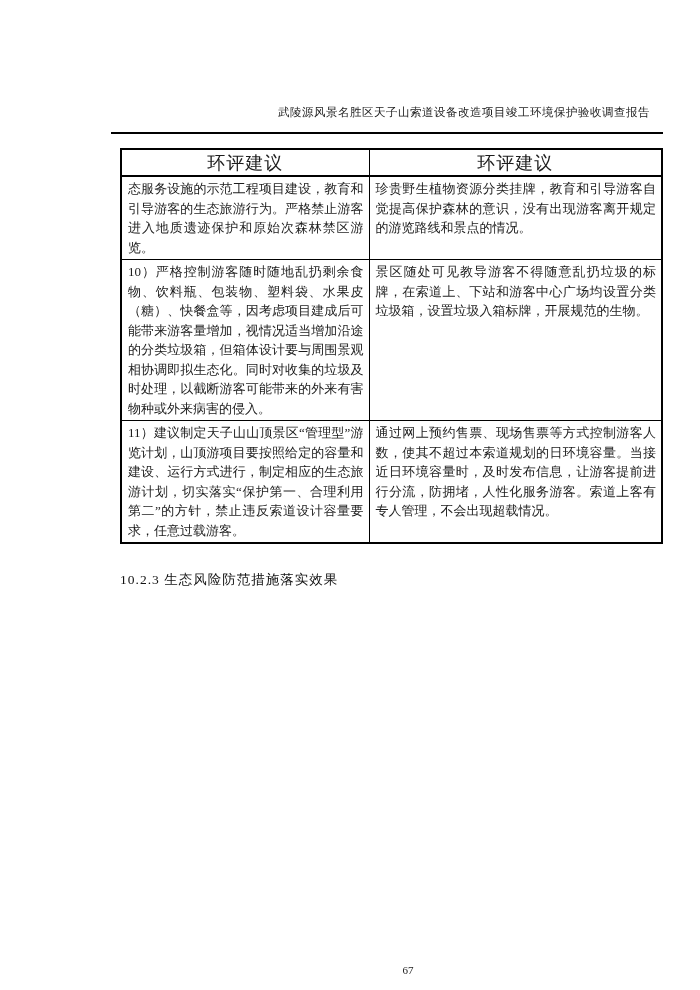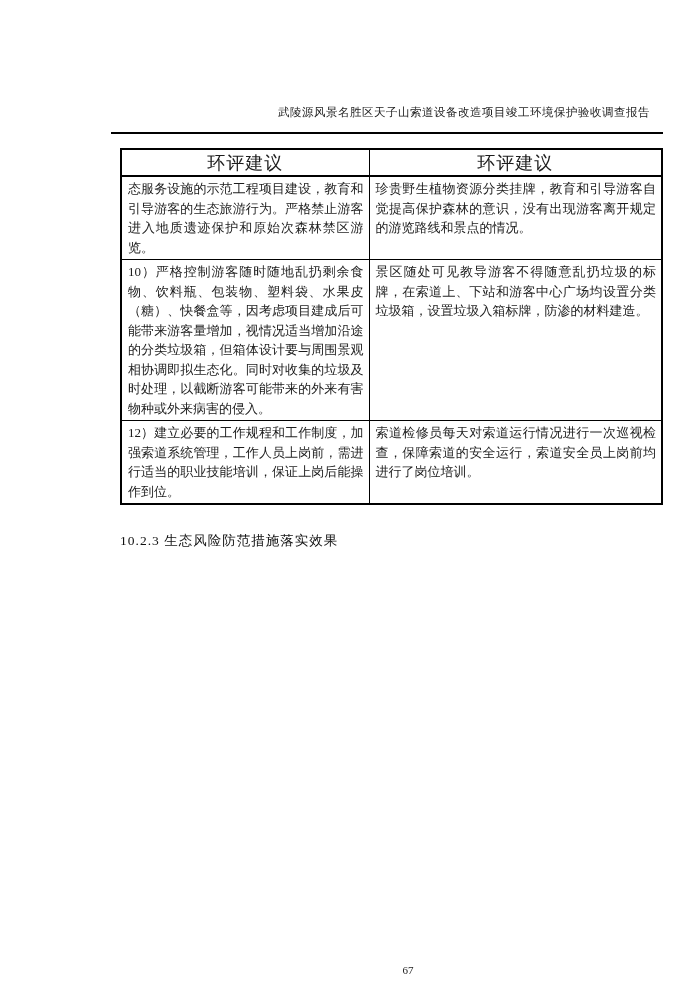--- a/index.html
+++ b/index.html
@@ -96,25 +96,25 @@
         <th>环评建议</th>
       </tr>
     </thead>
     <tbody>
       <tr class="r1">
         <td>态服务设施的示范工程项目建设，教育和引导游客的生态旅游行为。严格禁止游客进入地质遗迹保护和原始次森林禁区游览。</td>
         <td>珍贵野生植物资源分类挂牌，教育和引导游客自觉提高保护森林的意识，没有出现游客离开规定的游览路线和景点的情况。</td>
       </tr>
       <tr class="r4">
         <td>10）严格控制游客随时随地乱扔剩余食物、饮料瓶、包装物、塑料袋、水果皮（糖）、快餐盒等，因考虑项目建成后可能带来游客量增加，视情况适当增加沿途的分类垃圾箱，但箱体设计要与周围景观相协调即拟生态化。同时对收集的垃圾及时处理，以截断游客可能带来的外来有害物种或外来病害的侵入。</td>
-        <td>景区随处可见教导游客不得随意乱扔垃圾的标牌，在索道上、下站和游客中心广场均设置分类垃圾箱，设置垃圾入箱标牌，防渗的材料建造。</td>
+        <td>景区随处可见教导游客不得随意乱扔垃圾的标牌，在索道上、下站和游客中心广场均设置分类垃圾箱，设置垃圾入箱标牌，开展规范的生物。</td>
       </tr>
-      <tr class="r6">
-        <td>12）建立必要的工作规程和工作制度，加强索道系统管理，工作人员上岗前，需进行适当的职业技能培训，保证上岗后能操作到位。</td>
-        <td>索道检修员每天对索道运行情况进行一次巡视检查，保障索道的安全运行，索道安全员上岗前均进行了岗位培训。</td>
+      <tr class="r5">
+        <td>11）建议制定天子山山顶景区“管理型”游览计划，山顶游项目要按照给定的容量和建设、运行方式进行，制定相应的生态旅游计划，切实落实“保护第一、合理利用第二”的方针，禁止违反索道设计容量要求，任意过载游客。</td>
+        <td>通过网上预约售票、现场售票等方式控制游客人数，使其不超过本索道规划的日环境容量。当接近日环境容量时，及时发布信息，让游客提前进行分流，防拥堵，人性化服务游客。索道上客有专人管理，不会出现超载情况。</td>
       </tr>
     </tbody>
   </table>
 
   <div class="section-heading">10.2.3 生态风险防范措施落实效果</div>
 
   <div class="page-number">67</div>
 
 </div>
 

